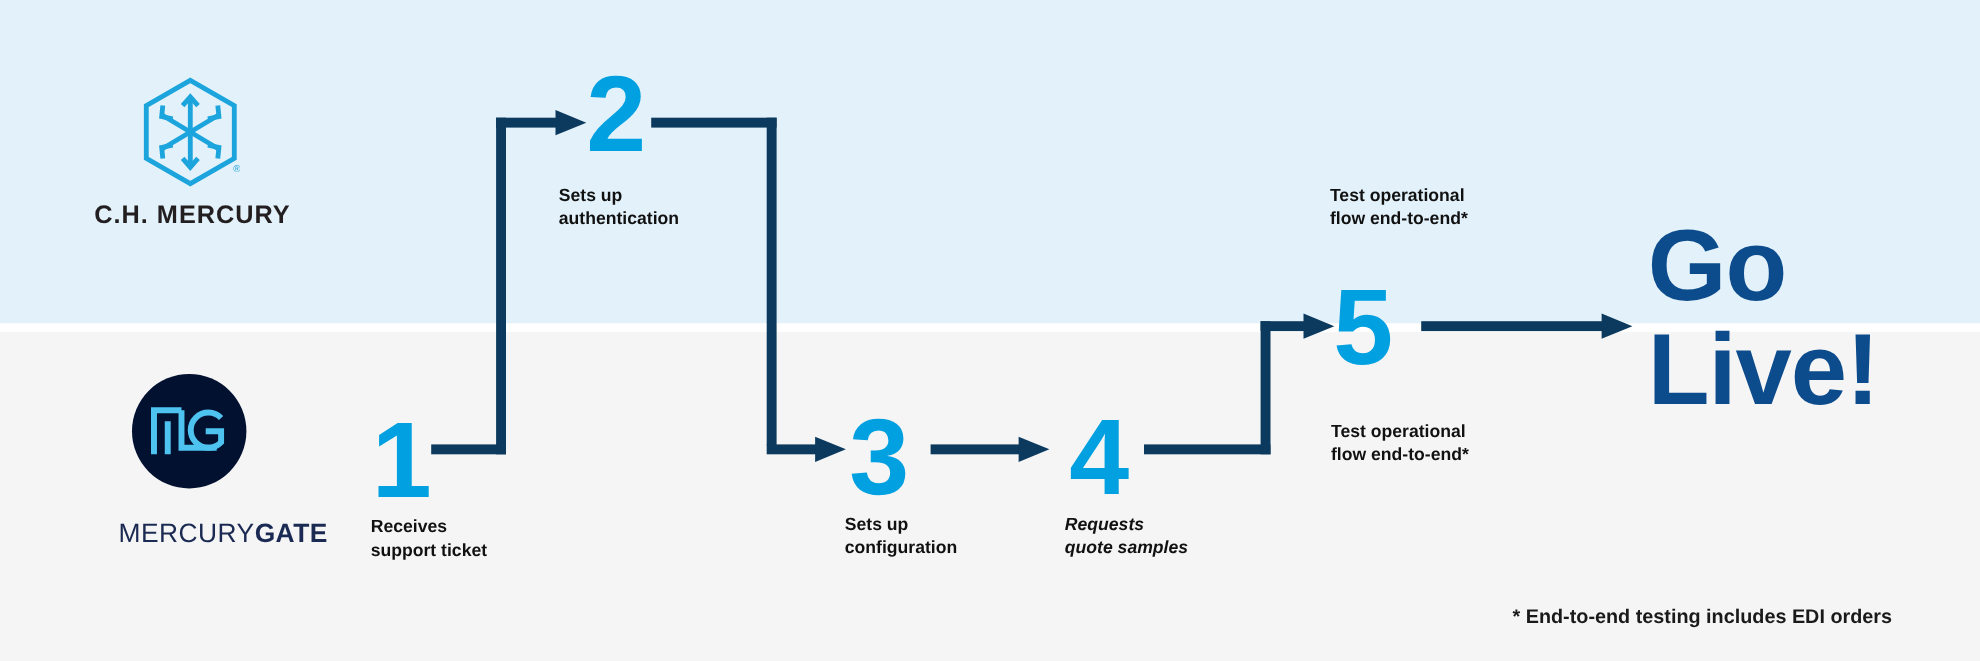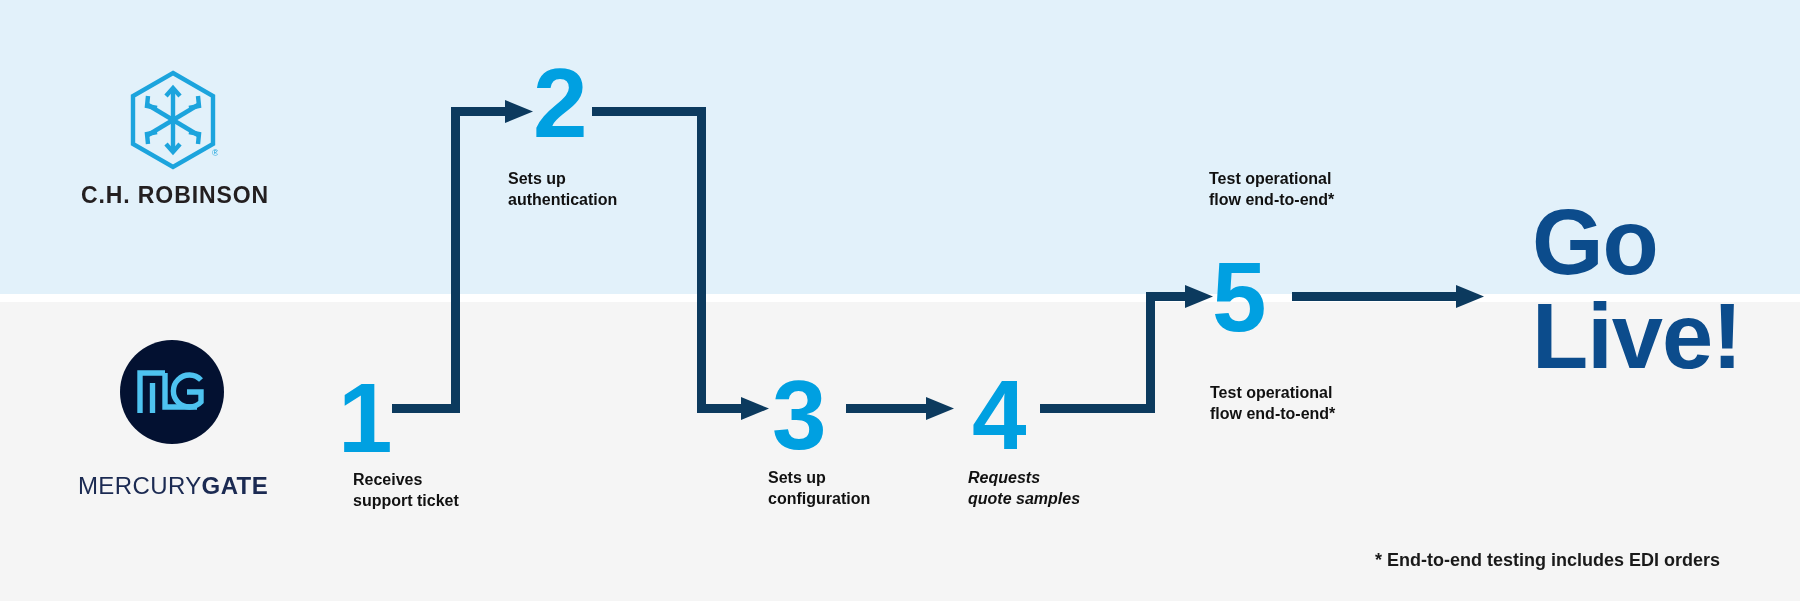--- a/index.html
+++ b/index.html
@@ -33,21 +33,21 @@
     left:60px; top:182px; width:230px; text-align:center;
     font-size:23px; font-weight:bold; color:#231f20;
     letter-spacing:0.9px; font-family:"Liberation Sans", sans-serif;
   }
   .mg-circle {
     left:120px; top:340px; width:104px; height:104px;
     border-radius:50%; background:#031131;
     display:flex; align-items:center; justify-content:center;
   }
   .mg-word {
-    left:48px; top:472px; width:250px; text-align:center;
+    left:48px; top:472px; width:250px; text-align:right;
     font-size:24px; color:#1b2a52; letter-spacing:0.4px;
     white-space:nowrap;
   }
   .mg-word .light { font-weight:400; }
   .mg-word .bold { font-weight:bold; }
 
   
   .num {
     color:#00a0e1; font-weight:bold; line-height:1;
     font-family:"Liberation Sans", sans-serif;
@@ -56,31 +56,31 @@
   .num-2 { left:533px; top:54px;  font-size:98px; }
   .num-3 { left:772px; top:366px; font-size:98px; }
   .num-4 { left:972px; top:366px; font-size:98px; }
   .num-5 { left:1212px; top:248px; font-size:98px; }
 
   
   .lbl {
     font-size:16px; font-weight:bold; color:#111111;
     line-height:1.33; white-space:pre-line;
   }
-  .lbl-1 { left:337px; top:469px;margin-left:16px; }
+  .lbl-1 { left:337px; top:469px; }
   .lbl-2 { left:508px; top:168px; }
   .lbl-3 { left:768px; top:467px; }
   .lbl-4 { left:968px; top:467px;font-style:italic; }
   .lbl-5a { left:1209px; top:168px; }
   .lbl-5b { left:1210px; top:382px; }
 
   .golive {
     left:1498px; top:196px;
     font-size:92px; font-weight:bold; color:#0c4c8c;
-    line-height:1.02; white-space:pre-line; letter-spacing:-1px;margin-left:34px;
+    line-height:1.02; white-space:pre-line; letter-spacing:-1px;
   }
 
   .footnote {
     left:1375px; top:550px;
     font-size:18px; font-weight:700; color:#1a1a1a;
   }
 
   
   .seg { position:absolute; background:#0c3a5e; }
   svg.arrowhead { position:absolute; overflow:visible; }
@@ -113,21 +113,21 @@
 
         <line x1="45" y1="50" x2="70" y2="65"></line>
         <polyline points="70,74 71,64 61,62"></polyline>
 
         <line x1="45" y1="50" x2="45" y2="82"></line>
         <polyline points="38,74 45,82 52,74"></polyline>
       </g>
       <text x="84" y="86" font-size="9" fill="#1ca4dd" font-family="'Liberation Sans',sans-serif">®</text>
     </svg>
   </div>
-  <div class="abs chr-word">C.H. ROBINSON</div>
+  <div class="abs chr-word">C.H. MERCURY</div>
 
   <div class="abs mg-circle">
     <svg width="74" height="52" viewBox="0 0 74 52">
       <g fill="none" stroke="#4ec3f0" stroke-width="5.4">
 
         <polyline points="5,47 5,7 30,7"></polyline>
         <line x1="17.5" y1="17" x2="17.5" y2="47"></line>
 
         <polyline points="30,7 30,41 62,41"></polyline>
 

